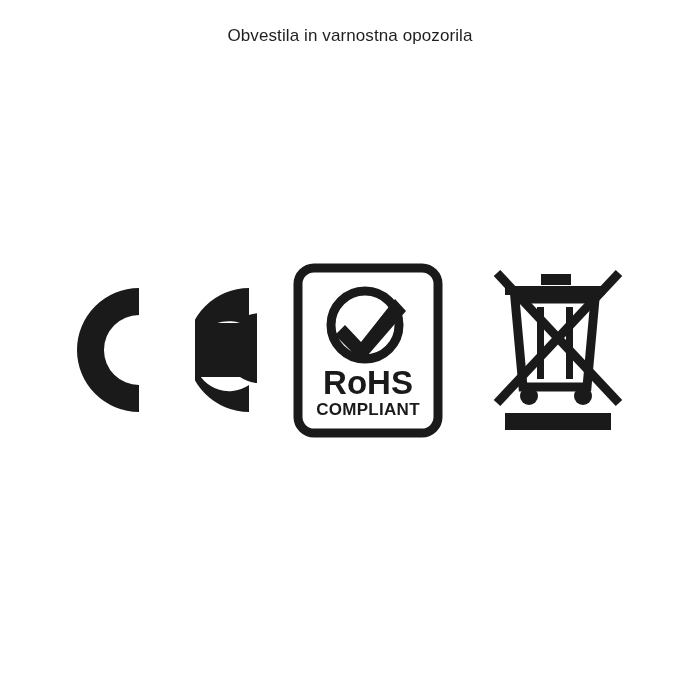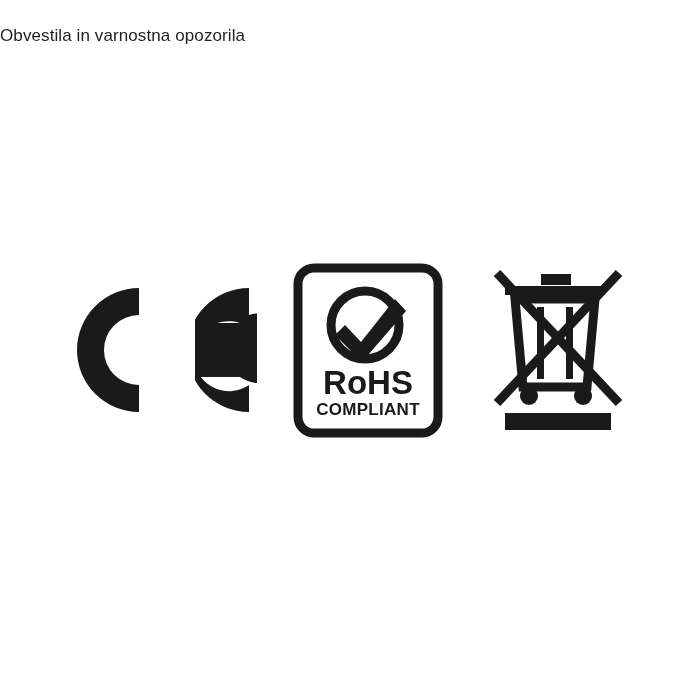--- a/index.html
+++ b/index.html
@@ -20,20 +20,21 @@
     width: 700px;
     height: 700px;
     position: relative;
   }
 
   #page-title {
     position: absolute;
     top: 25px;
     left: 0;
     width: 700px;
+    text-align: center;
     font-size: 17px;
     font-weight: 400;
     color: #1f1f1f;
     letter-spacing: 0.1px;
     line-height: 22px;
   }
 
   #marks-row {
     position: absolute;
     top: 255px;

